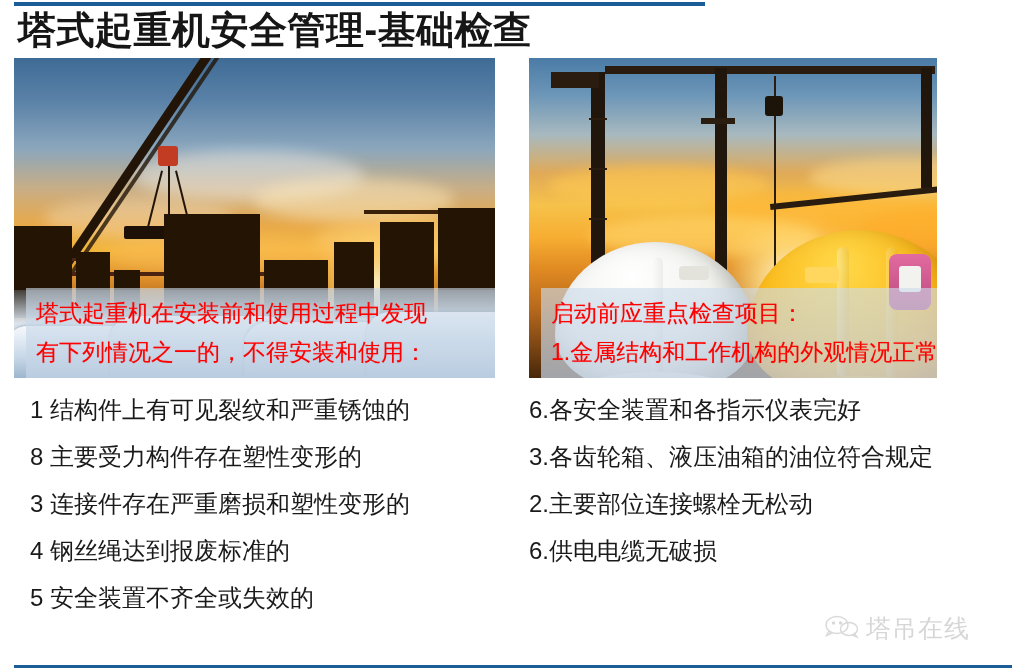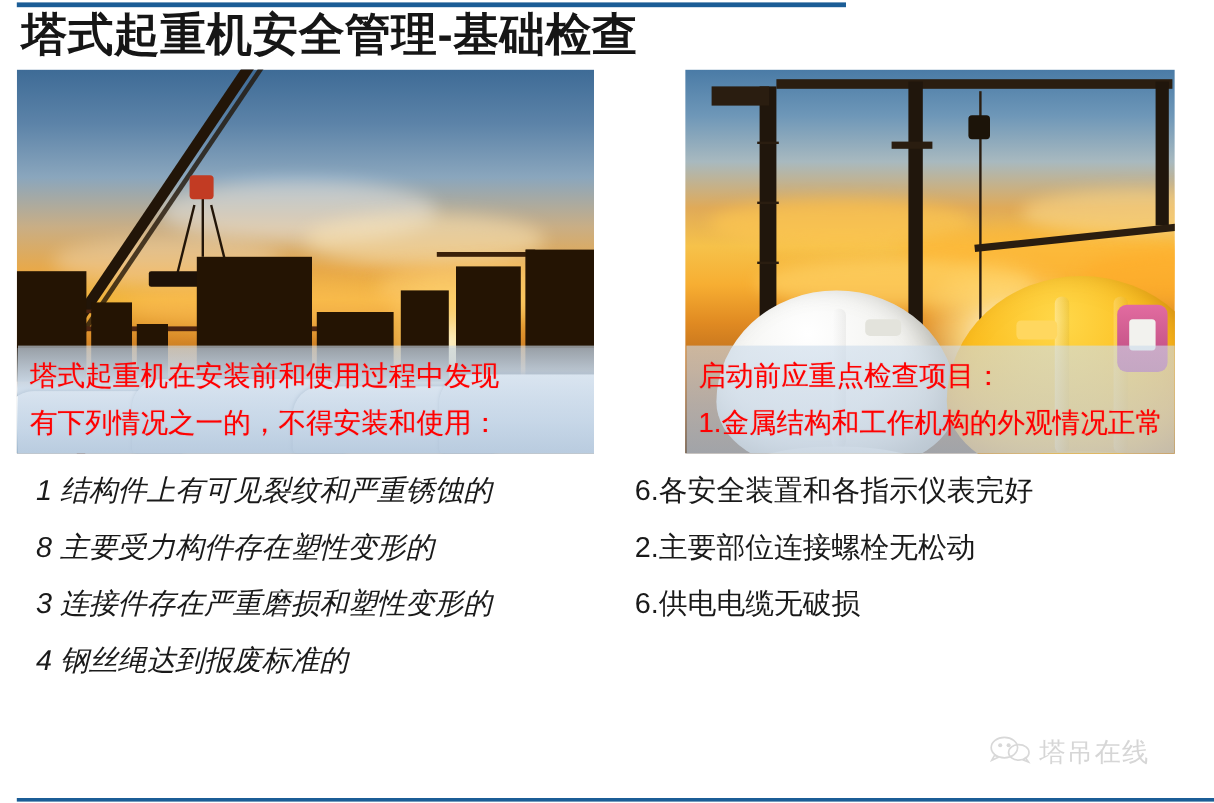--- a/index.html
+++ b/index.html
@@ -47,21 +47,21 @@
   }
 
   
   .panel {
     position: absolute;
     top: 58px;
     height: 320px;
     overflow: hidden;
   }
   .panel-left  { left: 14px;  width: 481px; }
-  .panel-right { left: 529px; width: 408px; margin-left: 42px; }
+  .panel-right { left: 529px; width: 408px; }
 
   
   .photoL {
     position: absolute;
     inset: 0;
     background:
       linear-gradient(to bottom,
         #3e6b96 0%,
         #5c83a8 14%,
         #8aa6bd 28%,
@@ -167,63 +167,63 @@
   }
   .hat-rib {
     position: absolute; top: 10%; width: 12px; height: 78%;
     background: linear-gradient(to right, rgba(255,255,255,.32), rgba(0,0,0,.05));
     border-radius: 6px;
   }
 
   
   .caption-band {
     position: absolute;
-    left: 1px; right: 0;
+    left: 12px; right: 0;
     bottom: 0;
     height: 90px;
     background: linear-gradient(to bottom, rgba(205,220,235,.62), rgba(196,212,230,.72));
     padding: 6px 10px 0 10px;
     box-sizing: border-box;
   }
   .cap-line {
     color: #ff0000;
     font-size: 23px;
     line-height: 39px;
     font-weight: 500;
     white-space: nowrap;
     text-shadow: 0 0 1px rgba(255,0,0,.35);
   }
 
   
   .list-col {
     position: absolute;
     top: 386px;
   }
-  .list-left  { left: 30px;  width: 470px; font-style: italic; }
+  .list-left  { left: 30px;  width: 470px; }
   .list-right { left: 529px; width: 483px; }
   .list-item {
     font-size: 24px;
     line-height: 47px;
     color: #1a1a1a;
     white-space: nowrap;
     font-weight: 500;
   }
 
   
   .watermark {
     position: absolute;
     left: 825px;
     top: 612px;
     display: flex;
     align-items: center;
     gap: 7px;
     opacity: .58;
   }
   .wm-text {
-    font-size: 22px;
+    font-size: 25px;
     color: #b9b9b9;
     letter-spacing: 1px;
     white-space: nowrap;
     text-align: right;
   }
 </style>
 </head>
 <body>
 
 <div class="top-rule"></div>
@@ -324,24 +324,26 @@
     <div class="cap-line">启动前应重点检查项目：</div>
     <div class="cap-line">1.金属结构和工作机构的外观情况正常</div>
   </div>
 </div>
 
 <div class="list-col list-left">
   <div class="list-item">1 结构件上有可见裂纹和严重锈蚀的</div>
   <div class="list-item">8 主要受力构件存在塑性变形的</div>
   <div class="list-item">3 连接件存在严重磨损和塑性变形的</div>
   <div class="list-item">4 钢丝绳达到报废标准的</div>
+  <div class="list-item">5 安全装置不齐全或失效的</div>
 </div>
 
 <div class="list-col list-right">
   <div class="list-item">6.各安全装置和各指示仪表完好</div>
+  <div class="list-item">3.各齿轮箱、液压油箱的油位符合规定</div>
   <div class="list-item">2.主要部位连接螺栓无松动</div>
   <div class="list-item">6.供电电缆无破损</div>
 </div>
 
 <div class="watermark">
   <span>
     <svg width="34" height="24" viewBox="0 0 34 24" aria-hidden="true">
       <ellipse cx="12" cy="10" rx="11" ry="8.5" fill="none" stroke="#bdbdbd" stroke-width="1.4"></ellipse>
       <path d="M4 16 L1.5 20.5 L6.5 18.2 Z" fill="none" stroke="#bdbdbd" stroke-width="1.4"></path>
       <circle cx="8.5" cy="8" r="1.7" fill="#bdbdbd"></circle>

